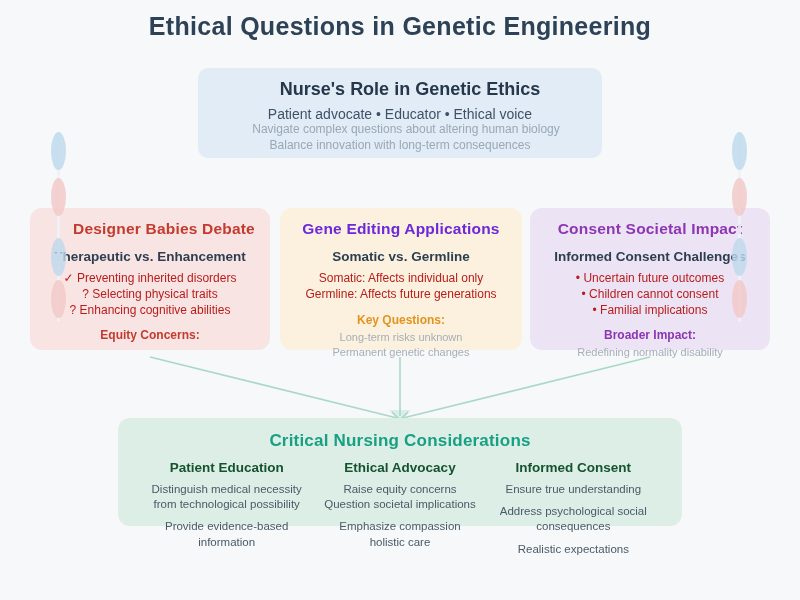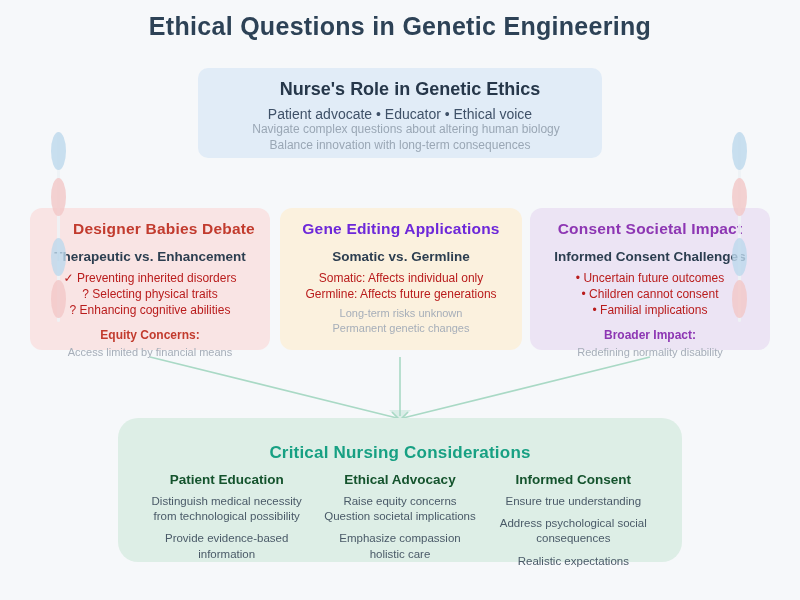--- a/index.html
+++ b/index.html
@@ -28,22 +28,22 @@
   .topic-items{margin-top:7px;font-size:12px;color:#b91c1c;line-height:1.32;}
   .topic-label{font-size:12px;font-weight:bold;margin-top:10px;}
   .topic-note{font-size:11px;color:#a6aeb9;line-height:1.38;margin-top:3px;}
 
   
   .arrows{position:absolute;left:0;top:0;z-index:1;}
   .arrows line,.arrows path.chev{stroke:#a9d9c5;stroke-width:1.6;fill:none;}
   .arrows path.fillhead{fill:rgba(169,217,197,.35);stroke:none;}
 
   
-  .cons-box{position:absolute;left:118px;top:418px;width:564px;height:144px;background:#ddeee6;
-            border-radius:20px;box-sizing:border-box;padding-top:25px;text-align:center;z-index:2;}
+  .cons-box{position:absolute;left:118px;top:418px;width:564px;height:108px;background:#ddeee6;
+            border-radius:12px;box-sizing:border-box;padding-top:13px;text-align:center;z-index:2;}
   .cons-title{font-size:17px;font-weight:bold;color:#17a083;letter-spacing:.2px;}
   .cons-grid{display:flex;margin-top:9px;padding:0 22px;}
   .cons-col{flex:1;min-width:0;}
   .col-title{font-size:13.5px;font-weight:bold;color:#14532d;}
   .col-item{font-size:11.5px;color:#4a5a68;line-height:1.32;margin:7px 8px 0 8px;}
 
   
   .dna{position:absolute;top:130px;width:20px;height:195px;z-index:3;pointer-events:none;}
   .dna.left{left:49px;}
   .dna.right{left:730px;}
@@ -93,30 +93,30 @@
 
   <div class="topic t0" style="background-color: rgb(249, 228, 228);">
     <div class="topic-title" style="color: rgb(194, 59, 46); padding-left: 28px;">Designer Babies Debate</div>
     <div class="topic-subtitle">Therapeutic vs. Enhancement</div>
     <div class="topic-items">
       <div>✓ Preventing inherited disorders</div>
       <div>? Selecting physical traits</div>
       <div>? Enhancing cognitive abilities</div>
     </div>
     <div class="topic-label" style="color: rgb(194, 59, 46);">Equity Concerns:</div>
-    <div class="topic-note">Access limited by financial means</div>
   </div>
 
   <div class="topic t1" style="background-color: rgb(251, 241, 222);">
     <div class="topic-title" style="color: #6d28d9;">Gene Editing Applications</div>
     <div class="topic-subtitle">Somatic vs. Germline</div>
     <div class="topic-items">
       <div>Somatic: Affects individual only</div>
       <div>Germline: Affects future generations</div>
     </div>
+    <div class="topic-label" style="color: rgb(226, 148, 31);">Key Questions:</div>
     <div class="topic-note">
       <div>Long-term risks unknown</div>
       <div>Permanent genetic changes</div>
     </div>
   </div>
 
   <div class="topic t2" style="background-color: rgb(236, 228, 244);">
     <div class="topic-title" style="color: rgb(141, 54, 179);">Consent Societal Impact</div>
     <div class="topic-subtitle">Informed Consent Challenges</div>
     <div class="topic-items">

